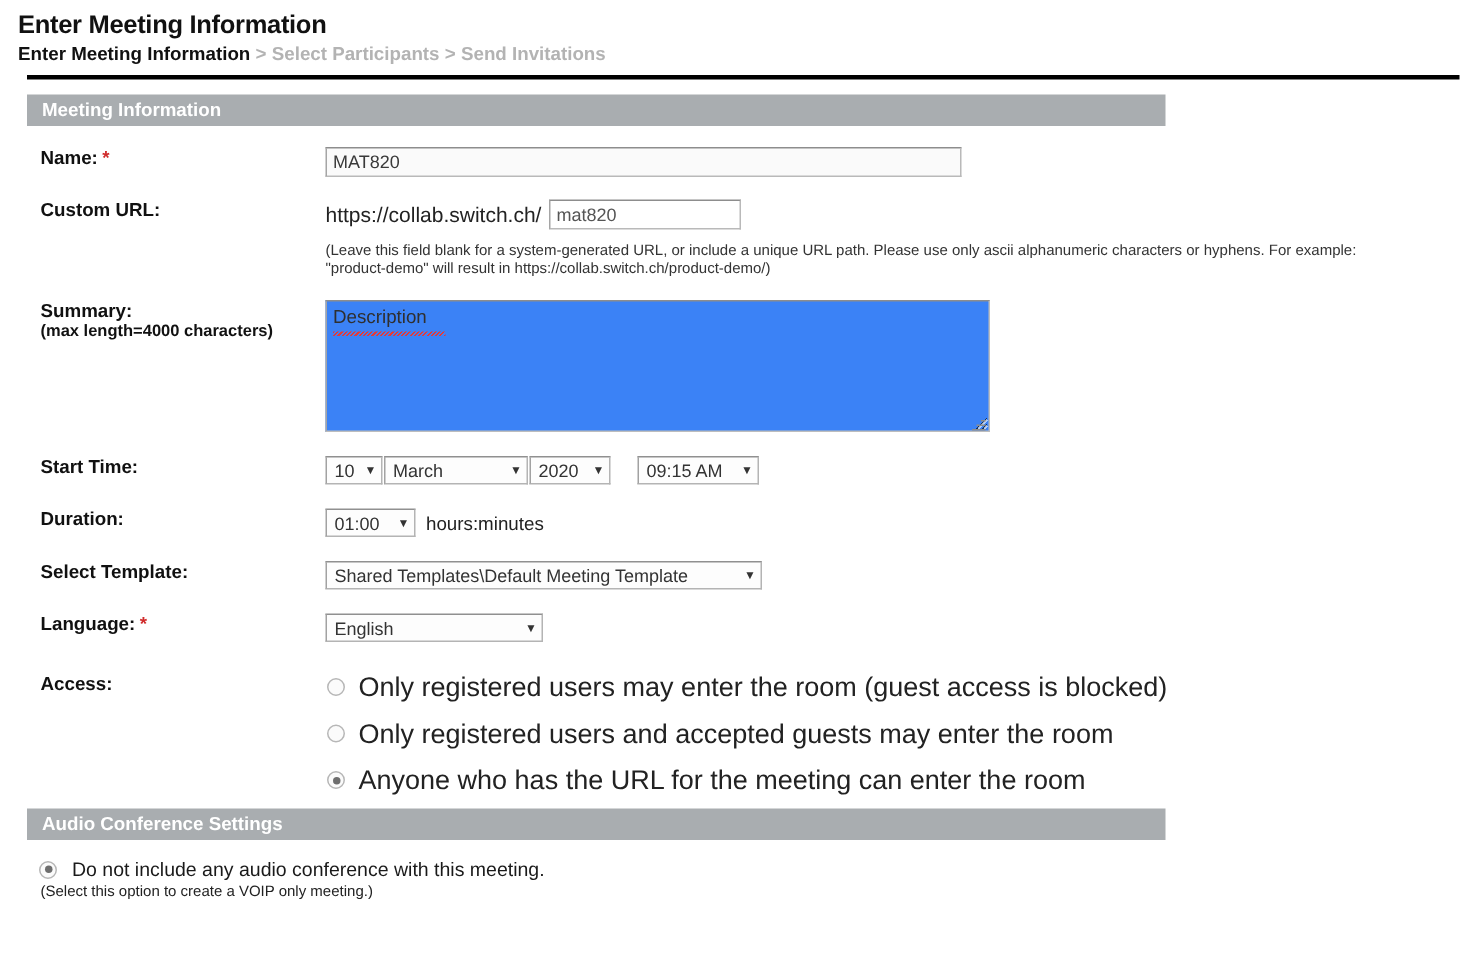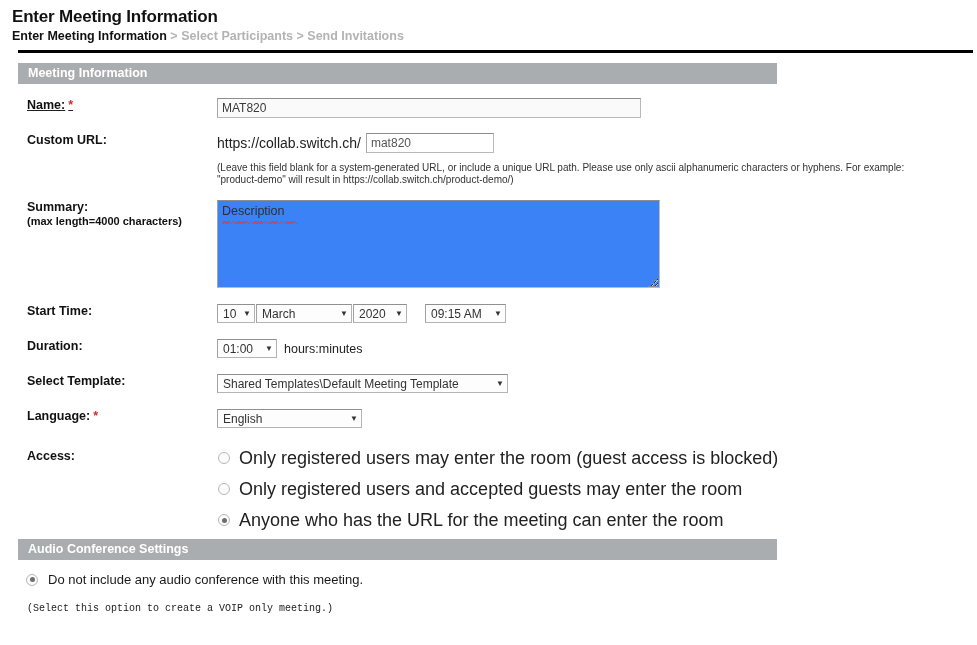--- a/index.html
+++ b/index.html
@@ -244,23 +244,22 @@
     color: #222222;
   }
 
   .audio-block { padding: 12px 0 0 26px; }
   .audio-row { display: flex; align-items: center; }
   .audio-row .radio { margin-right: 10px; }
   .audio-label { font-size: 13px; color: #1a1a1a; }
   .audio-note {
     font-size: 10px;
     color: #222222;
-    margin-top: 16px;
+    margin-top: 2px;
     margin-left: 1px;
-    font-family: Liberation Mono, monospace;
   }
 </style>
 </head>
 <body>
 
 <div class="page-head">
   <div class="page-title">Enter Meeting Information</div>
   <div class="breadcrumb">
     <span class="crumb-active">Enter Meeting Information</span>
     <span class="crumb-sep">&gt;</span>
@@ -268,21 +267,21 @@
     <span class="crumb-sep">&gt;</span>
     <span class="crumb-inactive">Send Invitations</span>
   </div>
 </div>
 <div class="rule"></div>
 
 <div class="section-bar" id="meeting-info-bar">Meeting Information</div>
 
 <div class="form">
 
-  <div class="row" style="margin-top:14px;text-decoration:underline;">
+  <div class="row" style="margin-top:14px;">
     <div class="label">
       <span>Name:</span><span class="req">*</span>
     </div>
     <div class="field">
       <input class="text" id="name-input" type="text" value="MAT820" style="">
     </div>
   </div>
 
   <div class="row" style="margin-top:15px;">
     <div class="label">Custom URL:</div>

